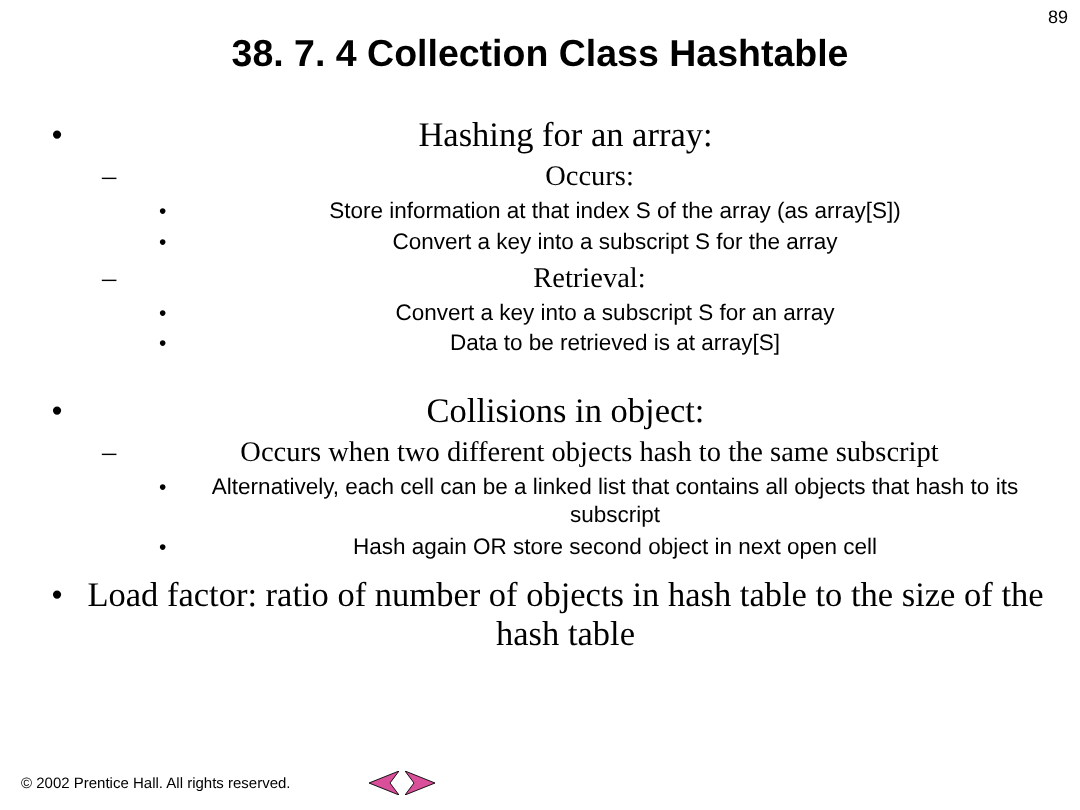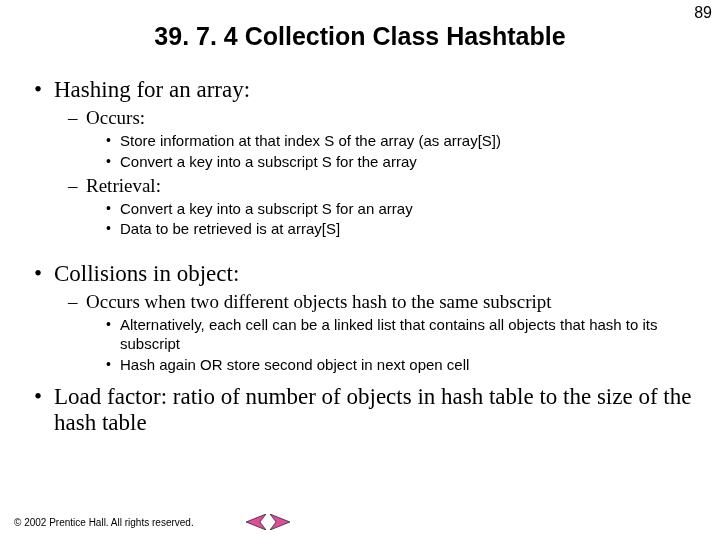--- a/index.html
+++ b/index.html
@@ -9,36 +9,37 @@
     background: #ffffff;
     font-family: "Times New Roman", Times, serif;
     position: relative;
     overflow: hidden;
   }
   .page-number {
     position: absolute;
     top: 4px;
     right: 8px;
     font-family: Arial, Helvetica, sans-serif;
-    font-size: 16px;
+    font-size: 12px;
     color: #000;
     text-align: center;
   }
   .title {
     font-family: Arial, Helvetica, sans-serif;
     font-weight: bold;
     font-size: 25px;
     text-align: center;
     margin-top: 22px;
     margin-bottom: 26px;
     color: #000;
   }
   .content {
     padding-left: 34px;
     padding-right: 20px;
+    text-align: center;
   }
   ul { list-style: none; }
   .lvl1 > li {
     font-size: 23px;
     margin-bottom: 6px;
     position: relative;
     padding-left: 20px;
   }
   .lvl1 > li::before {
     content: "•";
@@ -99,21 +100,21 @@
     display: flex;
     gap: 4px;
   }
   .nav-arrows svg { display: block; }
 </style>
 </head>
 <body>
 
 <div class="page-number">89</div>
 
-<div class="title">39. 7. 4 Collection Class Hashtable</div>
+<div class="title">38. 7. 4 Collection Class Hashtable</div>
 
 <div class="content">
   <ul class="lvl1">
     <li>
       <span>Hashing for an array:</span>
       <ul class="lvl2">
         <li>
           <span>Occurs:</span>
           <ul class="lvl3">
             <li>Store information at that index S of the array (as array[S])</li>

